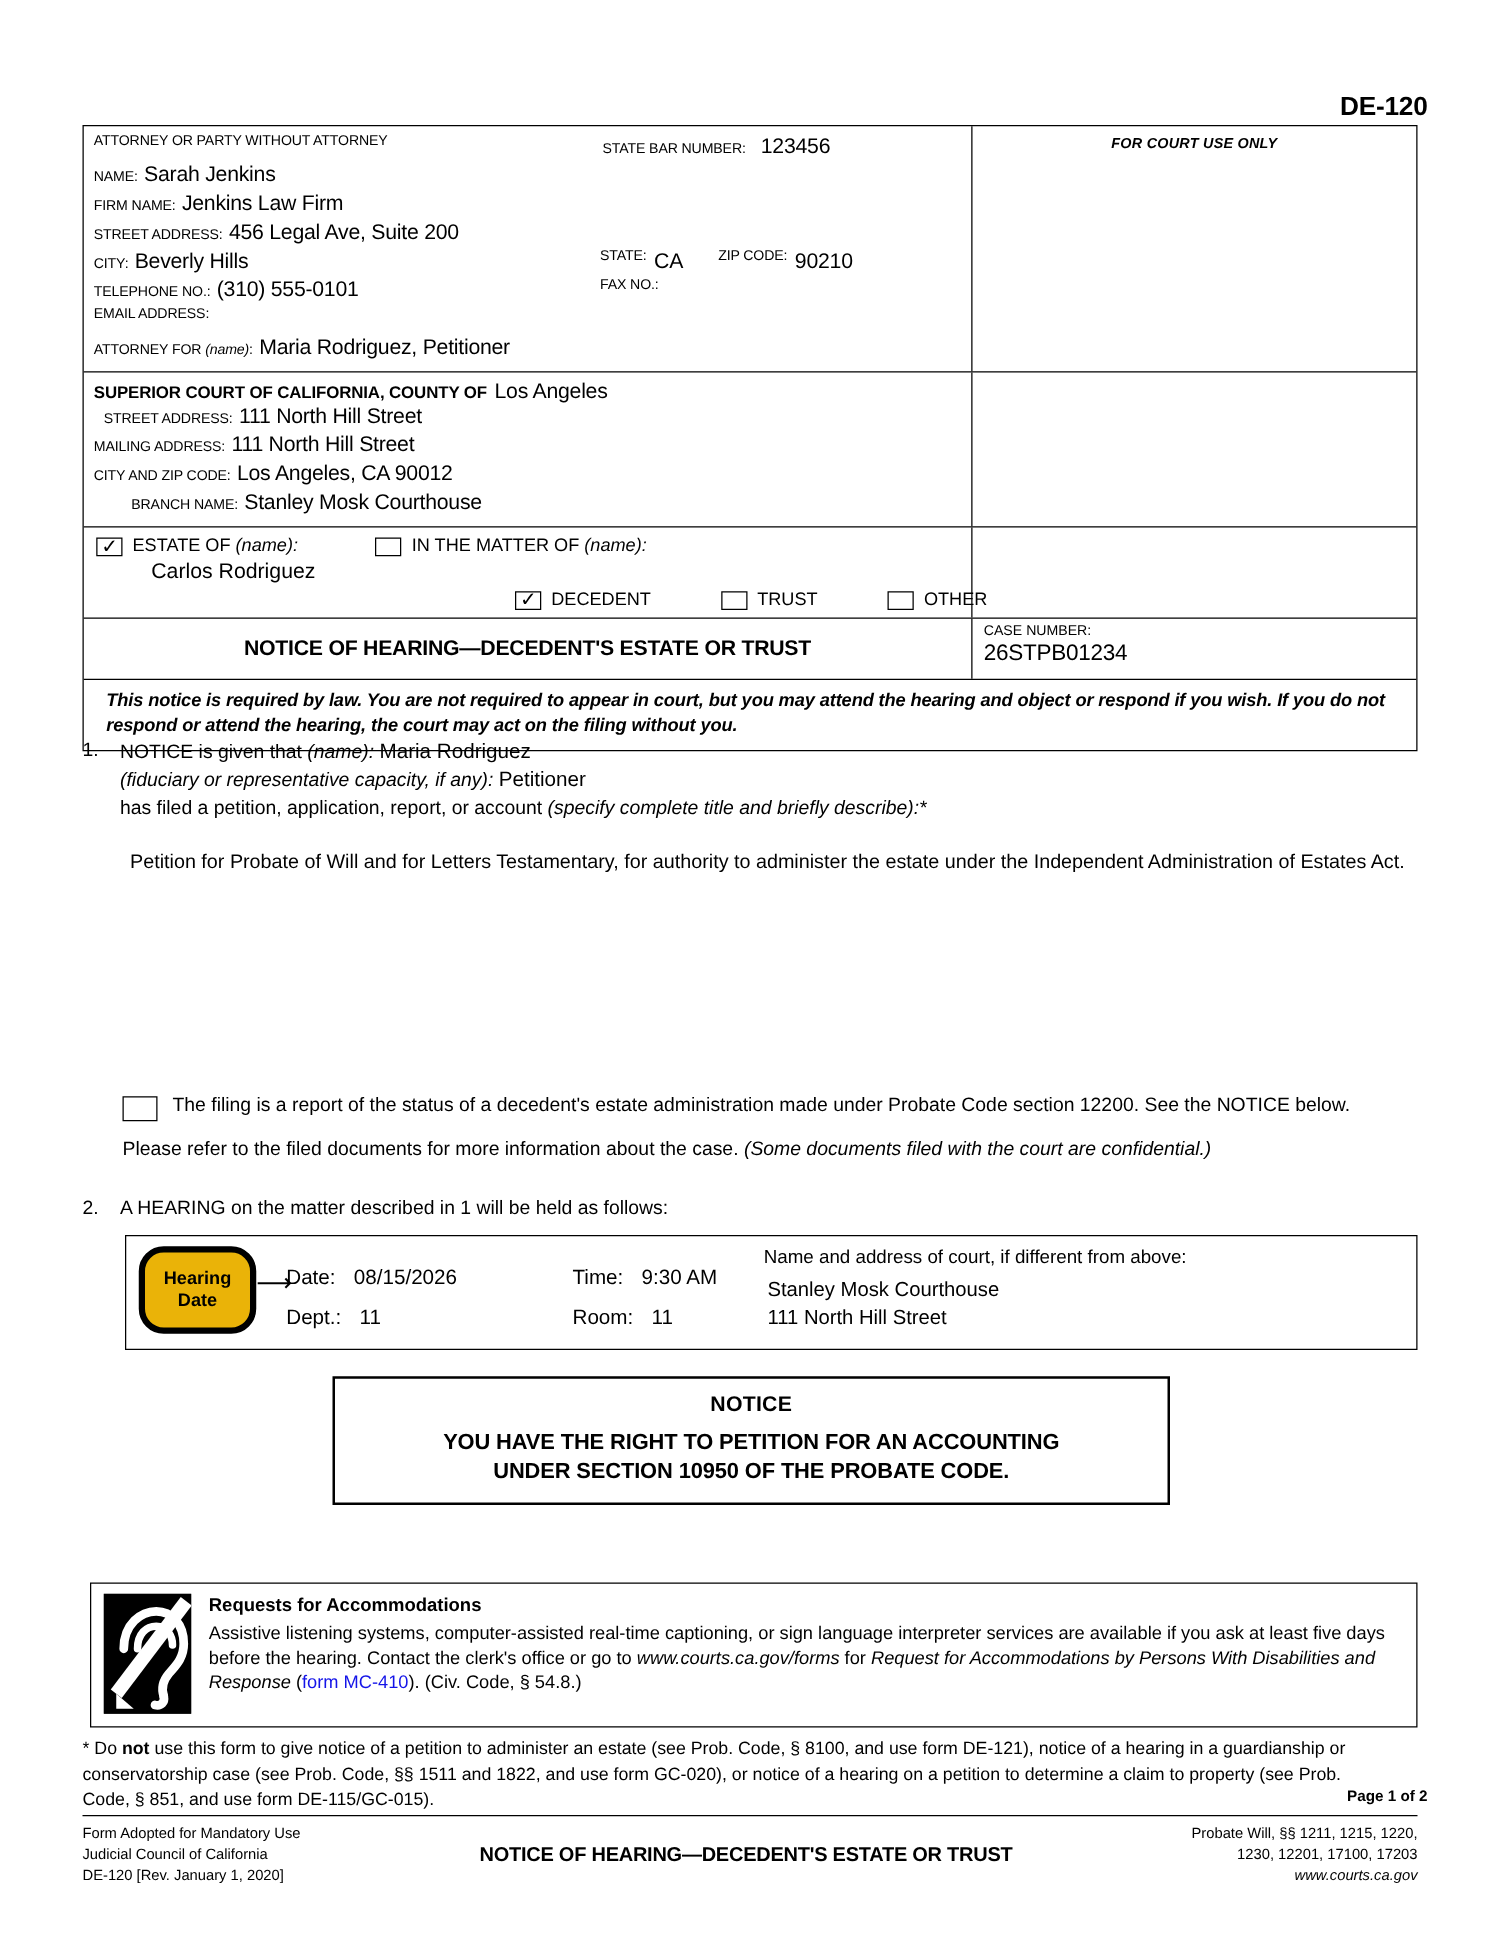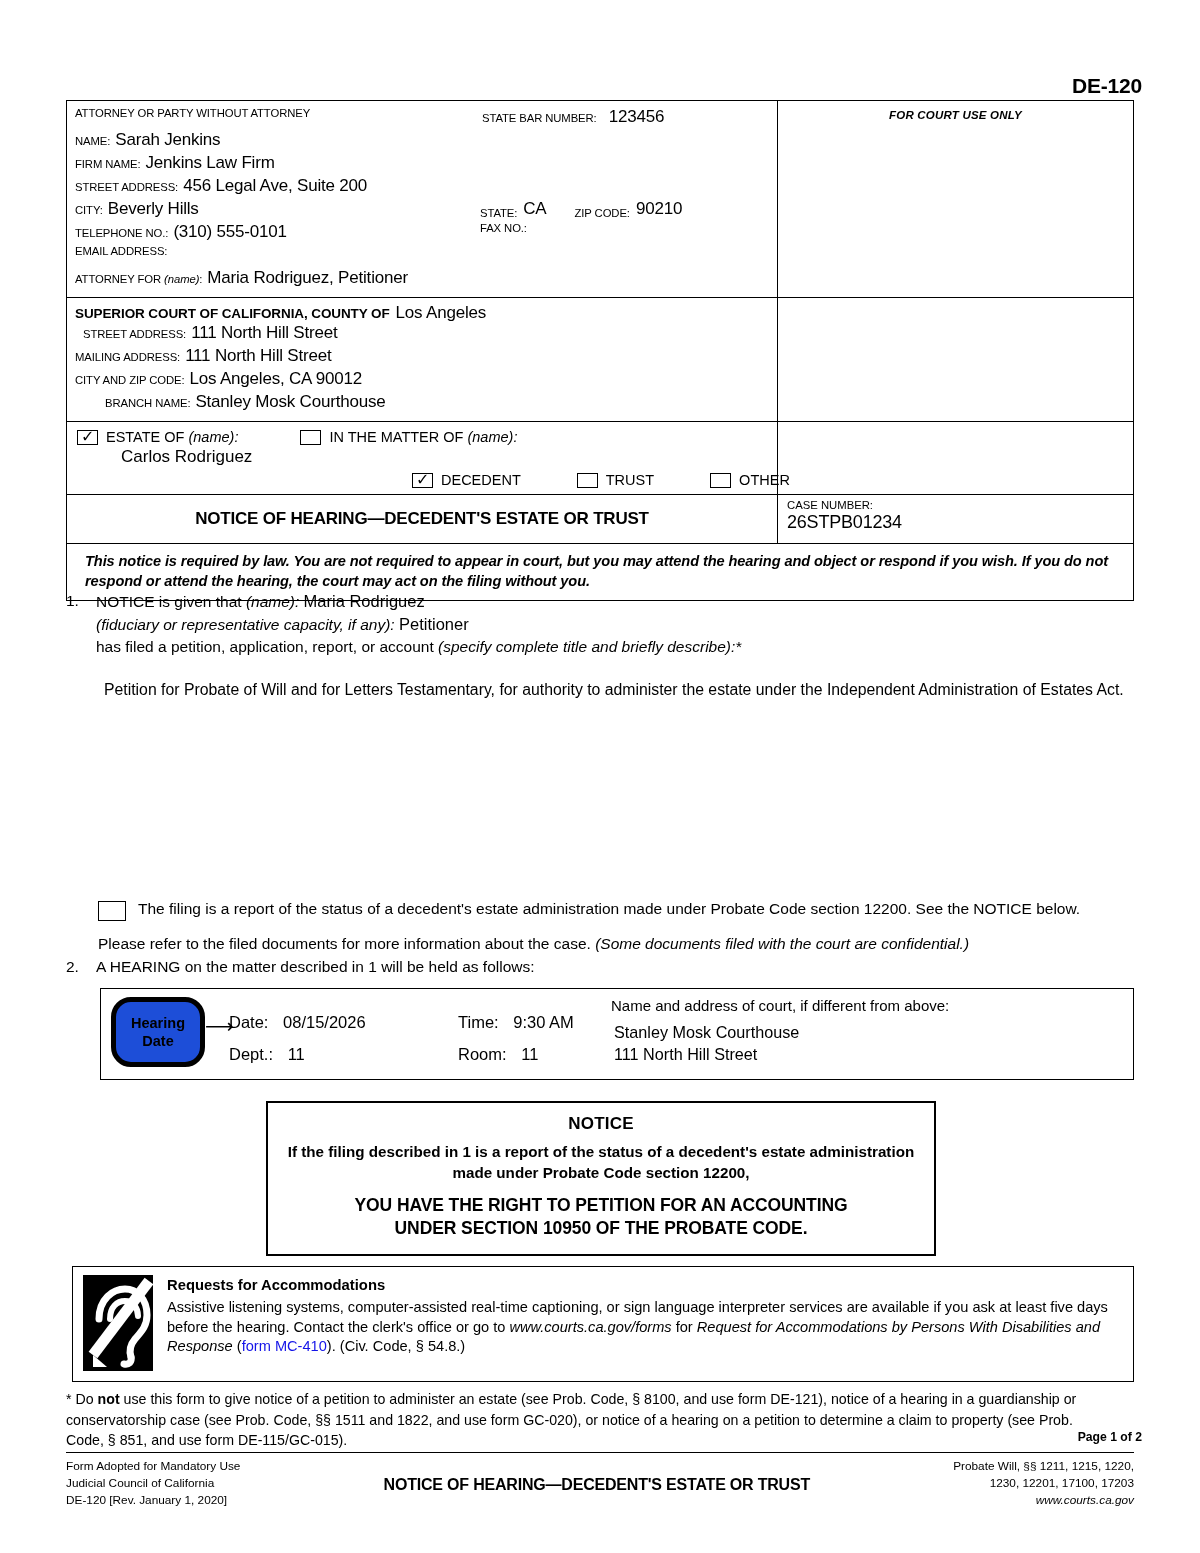--- a/index.html
+++ b/index.html
@@ -84,21 +84,21 @@
     display: flex;
     align-items: baseline;
     gap: 12px;
   }
   .attn-left { position: relative; }
 
   .state-zip {
     position: absolute;
     left: 405px;
     display: flex;
-    align-items: flex-end;
+    align-items: flex-start;
     gap: 6px;
   }
   .fax-wrap {
     position: absolute;
     left: 405px;
     display: flex;
     align-items: baseline;
     gap: 5px;
   }
 
@@ -234,21 +234,20 @@
     font-size: 15.8px;
     line-height: 1.4;
     margin-top: 22px;
     padding-left: 38px;
   }
 
   .status-block {
     position: absolute;
     left: 0; top: 284px;
     width: 1068px;
-    margin-top: 24px;
   }
   .status-cb-line {
     display: flex;
     gap: 12px;
     padding-left: 32px;
     font-size: 15.5px;
     line-height: 1.38;
   }
   .status-cb-line .cb { margin-top: 3px; width: 28px; height: 20px; }
   .please-line {
@@ -280,21 +279,21 @@
     width: 94px; height: 70px;
     border: 5px solid #000;
     border-radius: 20px;
     display: flex;
     flex-direction: column;
     align-items: center;
     justify-content: center;
     font-size: 14.5px;
     font-weight: bold;
     line-height: 1.25;
-    background: #1d4ed8;
+    background: #eab308;
   }
   .hd-arrow {
     position: absolute;
     left: 104px; top: 27px;
     font-size: 20px;
     line-height: 1;
     font-family: "DejaVu Sans", sans-serif;
   }
   .hd-date {
     position: absolute;
@@ -639,21 +638,20 @@
       <div class="hd-addr">
         <div>Stanley Mosk Courthouse</div>
         <div>111 North Hill Street</div>
       </div>
     </div>
 
   </div>
 
   <div class="notice-box">
     <div class="notice-h">NOTICE</div>
-    <div class="notice-p1">If the filing described in 1 is a report of the status of a decedent's estate administration made under Probate Code section 12200,</div>
     <div class="notice-p2">
       <div>YOU HAVE THE RIGHT TO PETITION FOR AN ACCOUNTING</div>
       <div>UNDER SECTION 10950 OF THE PROBATE CODE.</div>
     </div>
   </div>
 
   <div class="accom-box">
     <div class="ear-icon">
       <svg width="70" height="96" viewBox="0 0 70 96" xmlns="http://www.w3.org/2000/svg">
         <rect x="0" y="0" width="70" height="96" fill="#000"></rect>

